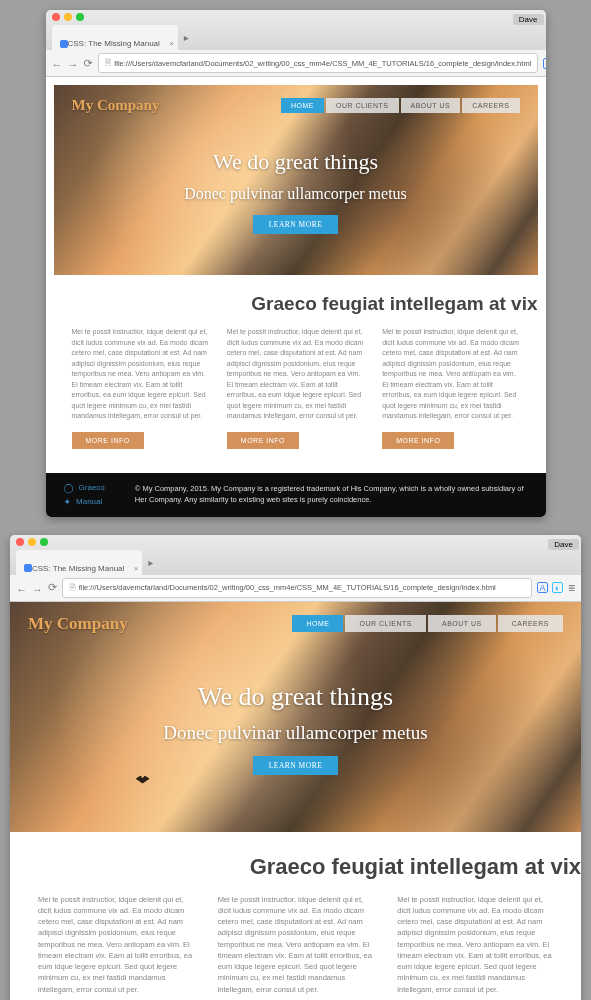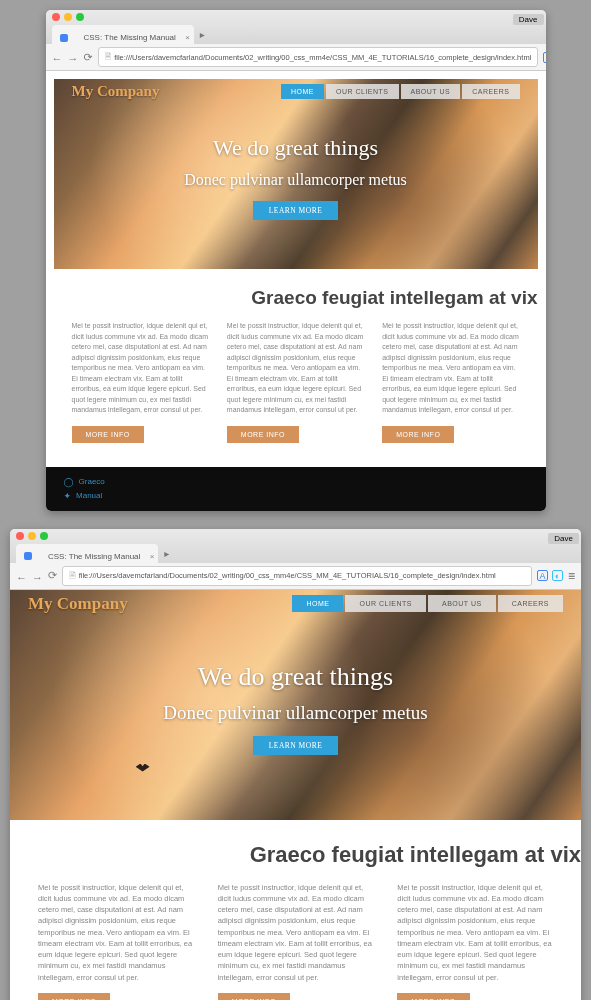--- a/index.html
+++ b/index.html
@@ -8,21 +8,21 @@
 
 .browser { background: #e8e8e8; border-radius: 5px; box-shadow: 0 3px 10px rgba(0,0,0,0.3); overflow: hidden; }
 .browser.small { width: 500px; margin: 0 auto; }
 .browser.large { width: 571px; margin: 0 auto; }
 
 .chrome-top { background: linear-gradient(#eaeaea,#d8d8d8); padding: 3px 6px 0; position: relative; }
 .traffic { display: flex; gap: 4px; padding-bottom: 2px; }
 .dot { width: 8px; height: 8px; border-radius: 50%; }
 .dot.r { background: #ff5f57; } .dot.y { background: #ffbd2e; } .dot.g { background: #28c940; }
 .tab-row { display: flex; align-items: center; margin-top: 2px; }
-.tab { background: #f4f4f4; border-radius: 4px 4px 0 0; padding: 8px 18px 2px 8px; font-size: 8px; color: #555; position: relative; display: flex; align-items: center; gap: 16px; }
+.tab { background: #f4f4f4; border-radius: 4px 4px 0 0; padding: 14px 18px 2px 8px; font-size: 8px; color: #555; position: relative; display: flex; align-items: center; gap: 0; }
 .tab-close { position: absolute; right: 4px; color: #888; }
 .tab-icon { width: 8px; height: 8px; background: #4285f4; border-radius: 2px; }
 .new-tab { color: #777; padding: 0 6px; font-size: 10px; }
 .user-badge { position: absolute; right: 2px; top: 4px; background: #ccc; padding: 1px 6px; font-size: 8px; border-radius: 2px; }
 
 .addr-bar { background: #f4f4f4; padding: 3px 6px; display: flex; align-items: center; gap: 5px; border-bottom: 1px solid #ccc; }
 .nav-btn { color: #777; font-size: 11px; }
 .url-field { flex: 1; background: #fff; border: 1px solid #ccc; border-radius: 3px; padding: 2px 6px; font-size: 7.5px; color: #555; display: flex; align-items: center; gap: 3px; }
 .url-icon { color: #999; font-size: 8px; }
 .addr-icons { display: flex; gap: 4px; }
@@ -30,21 +30,21 @@
 .ai1 { color: #4285f4; border: 1px solid #4285f4; }
 .ai2 { color: #34c3ff; border: 1px solid #34c3ff; }
 .menu-icon { color: #666; font-size: 12px; }
 
 .viewport { background: #fff; }
 .content-pad { padding: 8px; }
 
 .hero { position: relative; height: 190px; background: linear-gradient(125deg,#5a4435 0%,#8b6845 15%,#e8a568 30%,#f5c889 42%,#6b5340 52%,#473928 60%,#d89755 72%,#e8b378 82%,#594736 92%,#c48850 100%); }
 .browser.large .hero { height: 230px; }
 .hero::before { content:""; position:absolute; inset:0; background: radial-gradient(circle at 35% 45%, rgba(255,220,170,0.5), transparent 40%), radial-gradient(circle at 70% 60%, rgba(100,70,50,0.6), transparent 35%); }
-.hero-inner { position: relative; padding: 4px 18px; height: 100%; }
+.hero-inner { position: relative; padding: 12px 18px; height: 100%; }
 
 .top-row { display: flex; justify-content: space-between; align-items: center; }
 .logo { color: #e8a85c; font-weight: bold; font-size: 15px; font-family: Georgia, serif; text-shadow: 0 1px 2px rgba(0,0,0,0.4); }
 .browser.large .logo { font-size: 17px; }
 .nav-menu { display: flex; gap: 2px; }
 .nav-item { padding: 4px 10px; font-size: 7px; letter-spacing: 0.5px; color: #555; background: rgba(230,230,230,0.85); cursor: pointer; }
 .browser.large .nav-item { padding: 5px 14px; }
 .nav-item.active { background: #2fa2d9; color: #fff; }
 
 .hero-center { text-align: center; margin-top: 35px; font-family: Liberation Serif, serif; }
@@ -150,20 +150,21 @@
       <div class="social">
         <div class="social-link">
           <span class="social-icon">◯</span>
           <span>Graeco</span>
         </div>
         <div class="social-link">
           <span class="social-icon">✦</span>
           <span>Manual</span>
         </div>
       </div>
+      <div class="copy">© My Company, 2015. My Company is a registered trademark of His Company, which is a wholly owned subsidiary of Her Company. Any similarity to existing web sites is purely coincidence.</div>
     </div>
   </div>
 </div>
 
 <div class="browser large">
   <div class="chrome-top">
     <div class="traffic">
       <div class="dot r"></div>
       <div class="dot y"></div>
       <div class="dot g"></div>

